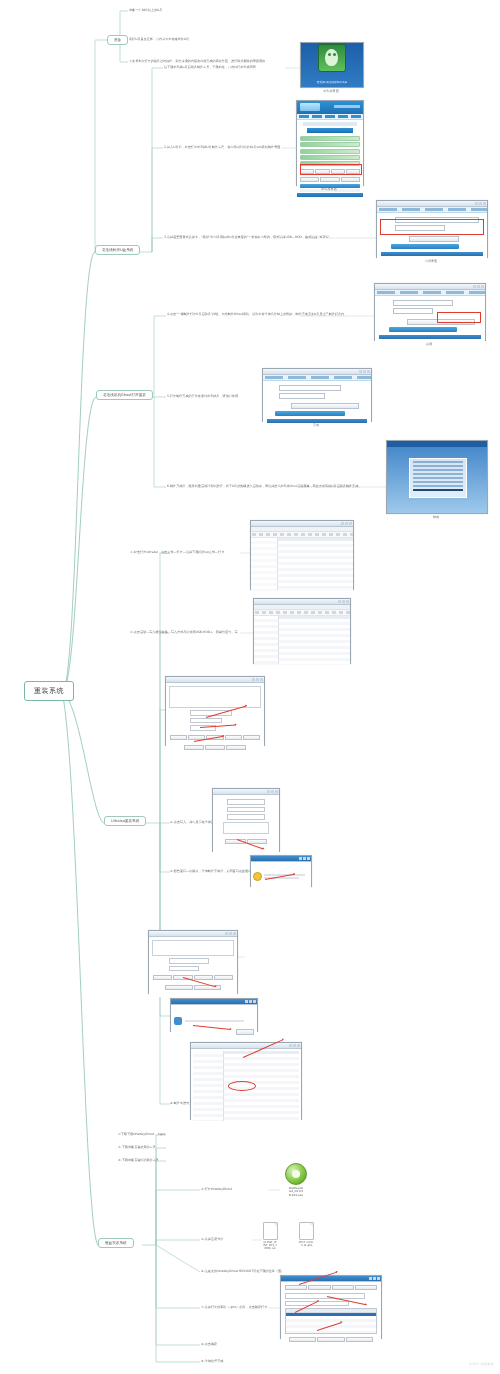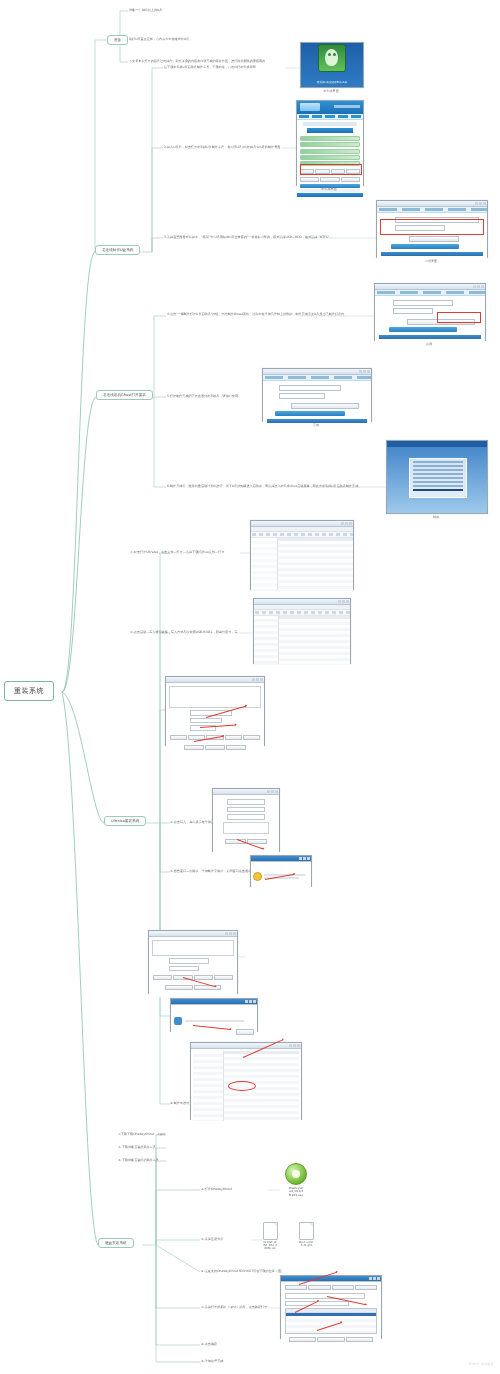--- a/index.html
+++ b/index.html
@@ -167,21 +167,21 @@
       <path d="M240 872 L 250 872"></path>
       <path d="M235 957 L 245 957"></path>
       <path d="M235 1016 L 245 1016"></path>
       <path d="M240 1104 L 250 1104"></path>
       <path d="M268 1190 L 280 1190"></path>
       <path d="M252 1240 L 262 1240"></path>
       <path d="M268 1308 L 280 1308"></path>
     </g>
   </svg>
 
-  <div class="node root" style="left:4px;top:681px;">重装系统</div>
+  <div class="node root" style="left:24px;top:681px;">重装系统</div>
 
   <div class="node branch" style="left:107px;top:35px;">准备</div>
   <div class="node leaf" style="left:129px;top:8px;">准备一个10G以上的U盘</div>
   <div class="node leaf" style="left:129px;top:37px;">最好U盘量要足够，有内存卡中会格式化U盘。</div>
   <div class="node leaf" style="left:129px;top:59px;">不要将本次打开的磁盘过度操作，部分步骤的内容会自动完成的系统分区，进行额外删除的请慎用的</div>
 
   <div class="node branch" style="left:95px;top:245px;">老毛桃制作U盘系统</div>
   <div class="node leaf" style="left:164px;top:65px;">这下载老毛桃u盘启动盘制作工具，下载地址，百度自行老毛桃官网</div>
   <div class="node leaf" style="left:164px;top:145px;">2.插入U盘后，双击打开老毛桃U盘制作工具，会出现U盘识别到U盘win系统制作界面</div>
   <div class="node leaf" style="left:164px;top:235px;width:142px;">3.选择窗里面看式选择卡，"模拟"为"U盘用标准U盘全兼容的"一般会标出型的，模式选择USB—HDD，格式选择 "NTFS"。</div>

